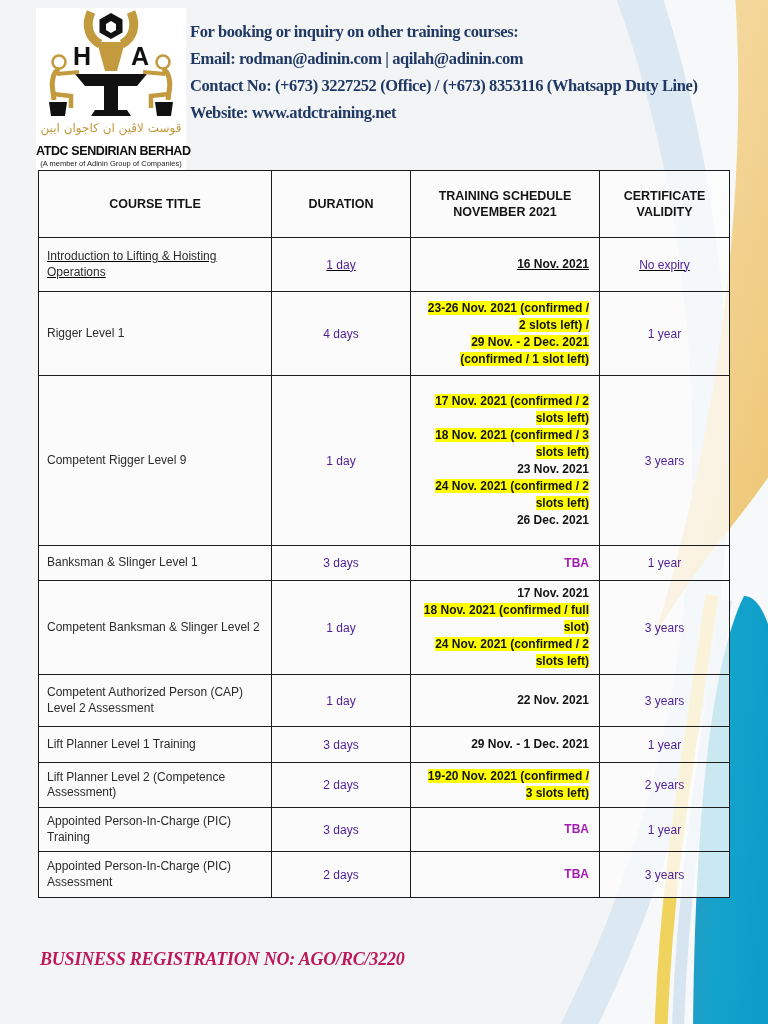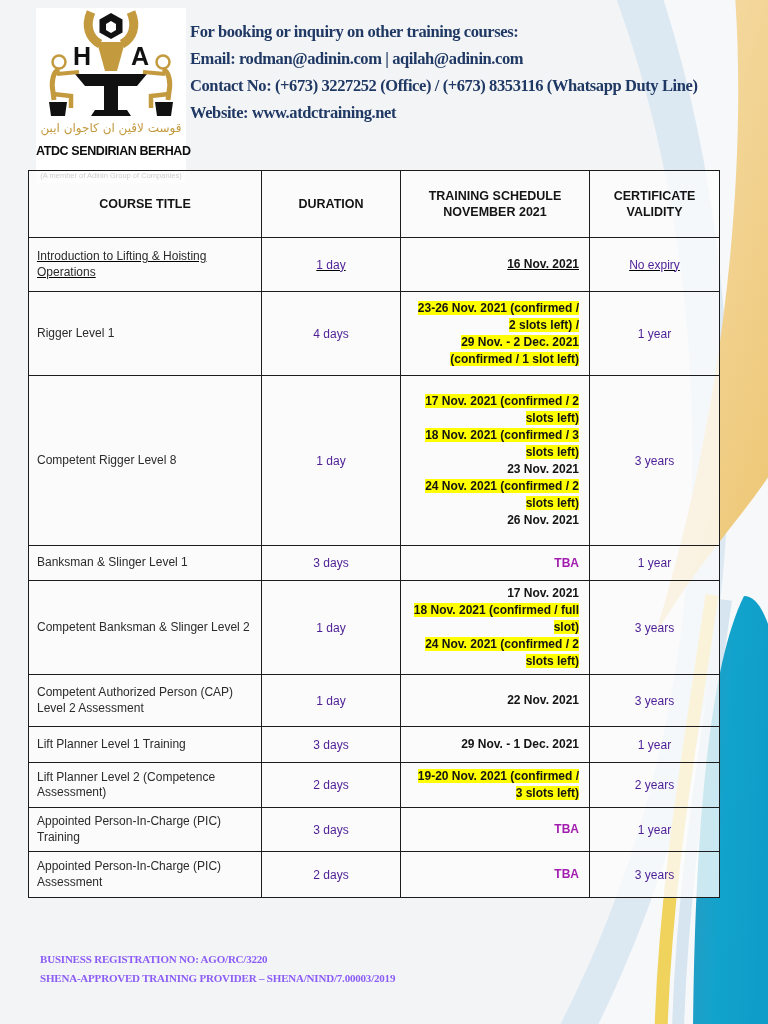--- a/index.html
+++ b/index.html
@@ -5,54 +5,54 @@
   html,body{margin:0;padding:0;background:#e8e8e8;}
   .page{
     position:relative;width:768px;height:1024px;overflow:hidden;
     background:#f3f4f5;font-family:"Liberation Sans",sans-serif;
   }
   .bg-svg{position:absolute;left:0;top:0;}
 
   
   .logo{position:absolute;left:36px;top:8px;width:150px;text-align:center;background:#ffffff;padding-bottom:3px;}
   .org-name{font-size:12.5px;font-weight:bold;letter-spacing:-0.4px;color:#0d0d0d;white-space:nowrap;}
-  .org-sub{font-size:7.5px;color:#222;margin-top:13px;white-space:nowrap;}
+  .org-sub{font-size:7.5px;color:#222;margin-top:1px;white-space:nowrap;}
 
   
   .contact{
     position:absolute;left:190px;top:18px;width:500px;
     font-family:"Liberation Serif",serif;font-weight:bold;color:#1f3864;
     font-size:16.5px;line-height:27px;letter-spacing:-0.4px;white-space:nowrap;
   }
 
   
   table.courses{
-    position:absolute;left:28px;top:170px;width:691px;
+    position:absolute;left:38px;top:170px;width:691px;
     border-collapse:collapse;table-layout:fixed;
   }
   .courses th,.courses td{
     border:1.8px solid #1c1c1c;
     background:rgba(252,252,253,0.78);
     vertical-align:middle;
   }
   .courses th{
     height:64px;font-size:12.5px;font-weight:bold;color:#141414;
     text-align:center;white-space:pre-line;line-height:16px;
   }
   td.title{font-size:12px;text-align:left;padding:5px 8px;color:#2b2b2b;line-height:15.5px;}
   td.mid{text-align:center;font-size:12px;color:#4c1d95;}
   td.sched{font-size:12px;line-height:17px;font-weight:bold;color:#141414;padding:4px 10px;text-align:right;}
   td.sched .hl{background:#ffff00;}
   td.sched .tba{color:#a21caf;}
 
   
   .footer{
     position:absolute;left:40px;top:950px;
-    font-family:"Liberation Serif",serif;font-weight:bold;
-    font-size:11px;line-height:19px;color:#8b5cf6;letter-spacing:-0.2px;
+    font-family:"Liberation Serif",serif;font-weight:bold;font-style:italic;
+    font-size:18px;line-height:19px;color:#be185d;letter-spacing:-0.2px;
   }
 </style>
 </head>
 <body>
 
 <div class="page">
 
   <svg class="bg-svg" width="768" height="1024" viewBox="0 0 768 1024" aria-hidden="true">
     <defs>
       <linearGradient id="tealg" x1="0" y1="0" x2="1" y2="0.3">
@@ -154,28 +154,28 @@
         <tr style="height: 84px;">
           <td class="title">Rigger Level 1</td>
           <td class="mid">4 days</td>
           <td class="sched">
             <div><span class="hl">23-26 Nov. 2021 (confirmed / 2 slots left) /</span></div>
             <div><span class="hl">29 Nov. - 2 Dec. 2021 (confirmed / 1 slot left)</span></div>
           </td>
           <td class="mid">1 year</td>
         </tr>
         <tr style="height: 170px;">
-          <td class="title">Competent Rigger Level 8</td>
+          <td class="title">Competent Rigger Level 9</td>
           <td class="mid">1 day</td>
           <td class="sched">
             <div><span class="hl">17 Nov. 2021 (confirmed / 2 slots left)</span></div>
             <div><span class="hl">18 Nov. 2021 (confirmed / 3 slots left)</span></div>
             <div><span>23 Nov. 2021</span></div>
             <div><span class="hl">24 Nov. 2021 (confirmed / 2 slots left)</span></div>
-            <div><span>26 Nov. 2021</span></div>
+            <div><span>26 Dec. 2021</span></div>
           </td>
           <td class="mid">3 years</td>
         </tr>
         <tr style="height: 35px;">
           <td class="title">Banksman &amp; Slinger Level 1</td>
           <td class="mid">3 days</td>
           <td class="sched">
             <div><span class="tba">TBA</span></div>
           </td>
           <td class="mid">1 year</td>
@@ -228,16 +228,15 @@
           <td class="sched">
             <div><span class="tba">TBA</span></div>
           </td>
           <td class="mid">3 years</td>
         </tr>
       </tbody>
   </table>
 
   <div class="footer">
     <div>BUSINESS REGISTRATION NO: AGO/RC/3220</div>
-    <div>SHENA-APPROVED TRAINING PROVIDER – SHENA/NIND/7.00003/2019</div>
   </div>
 
 </div>
 
 </body></html>

